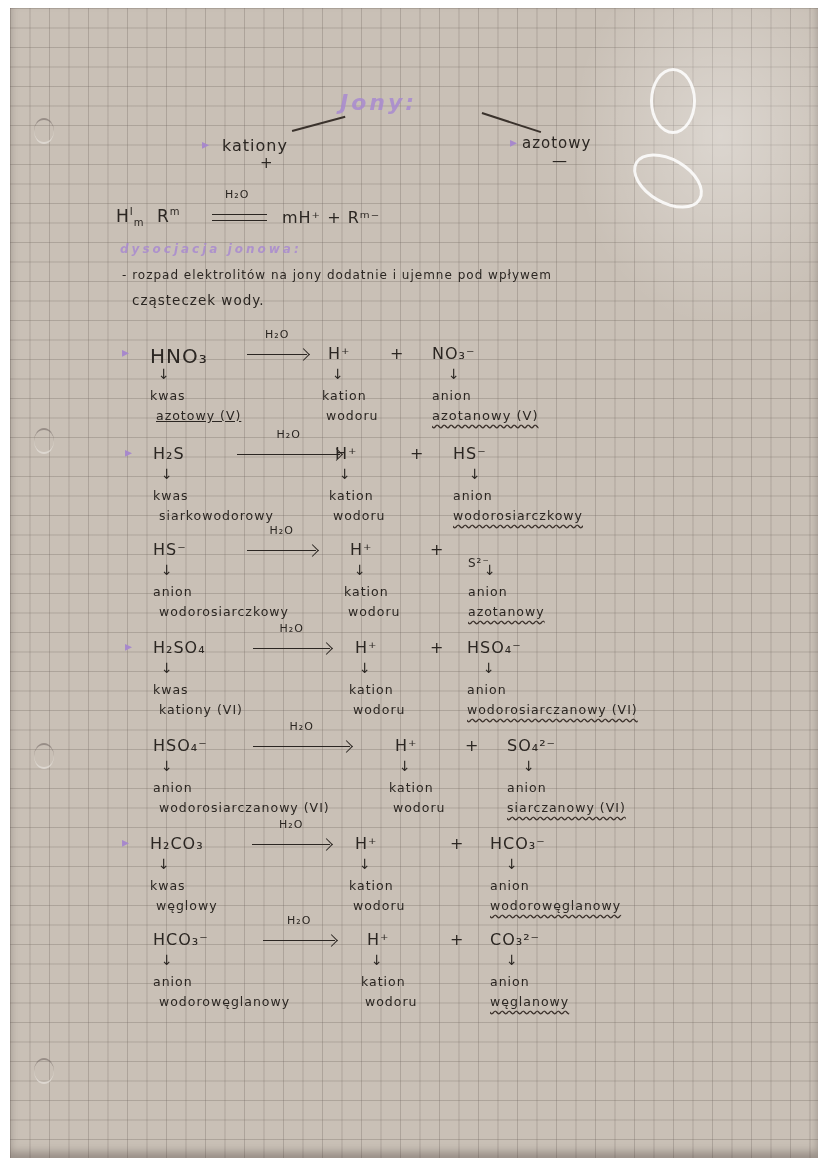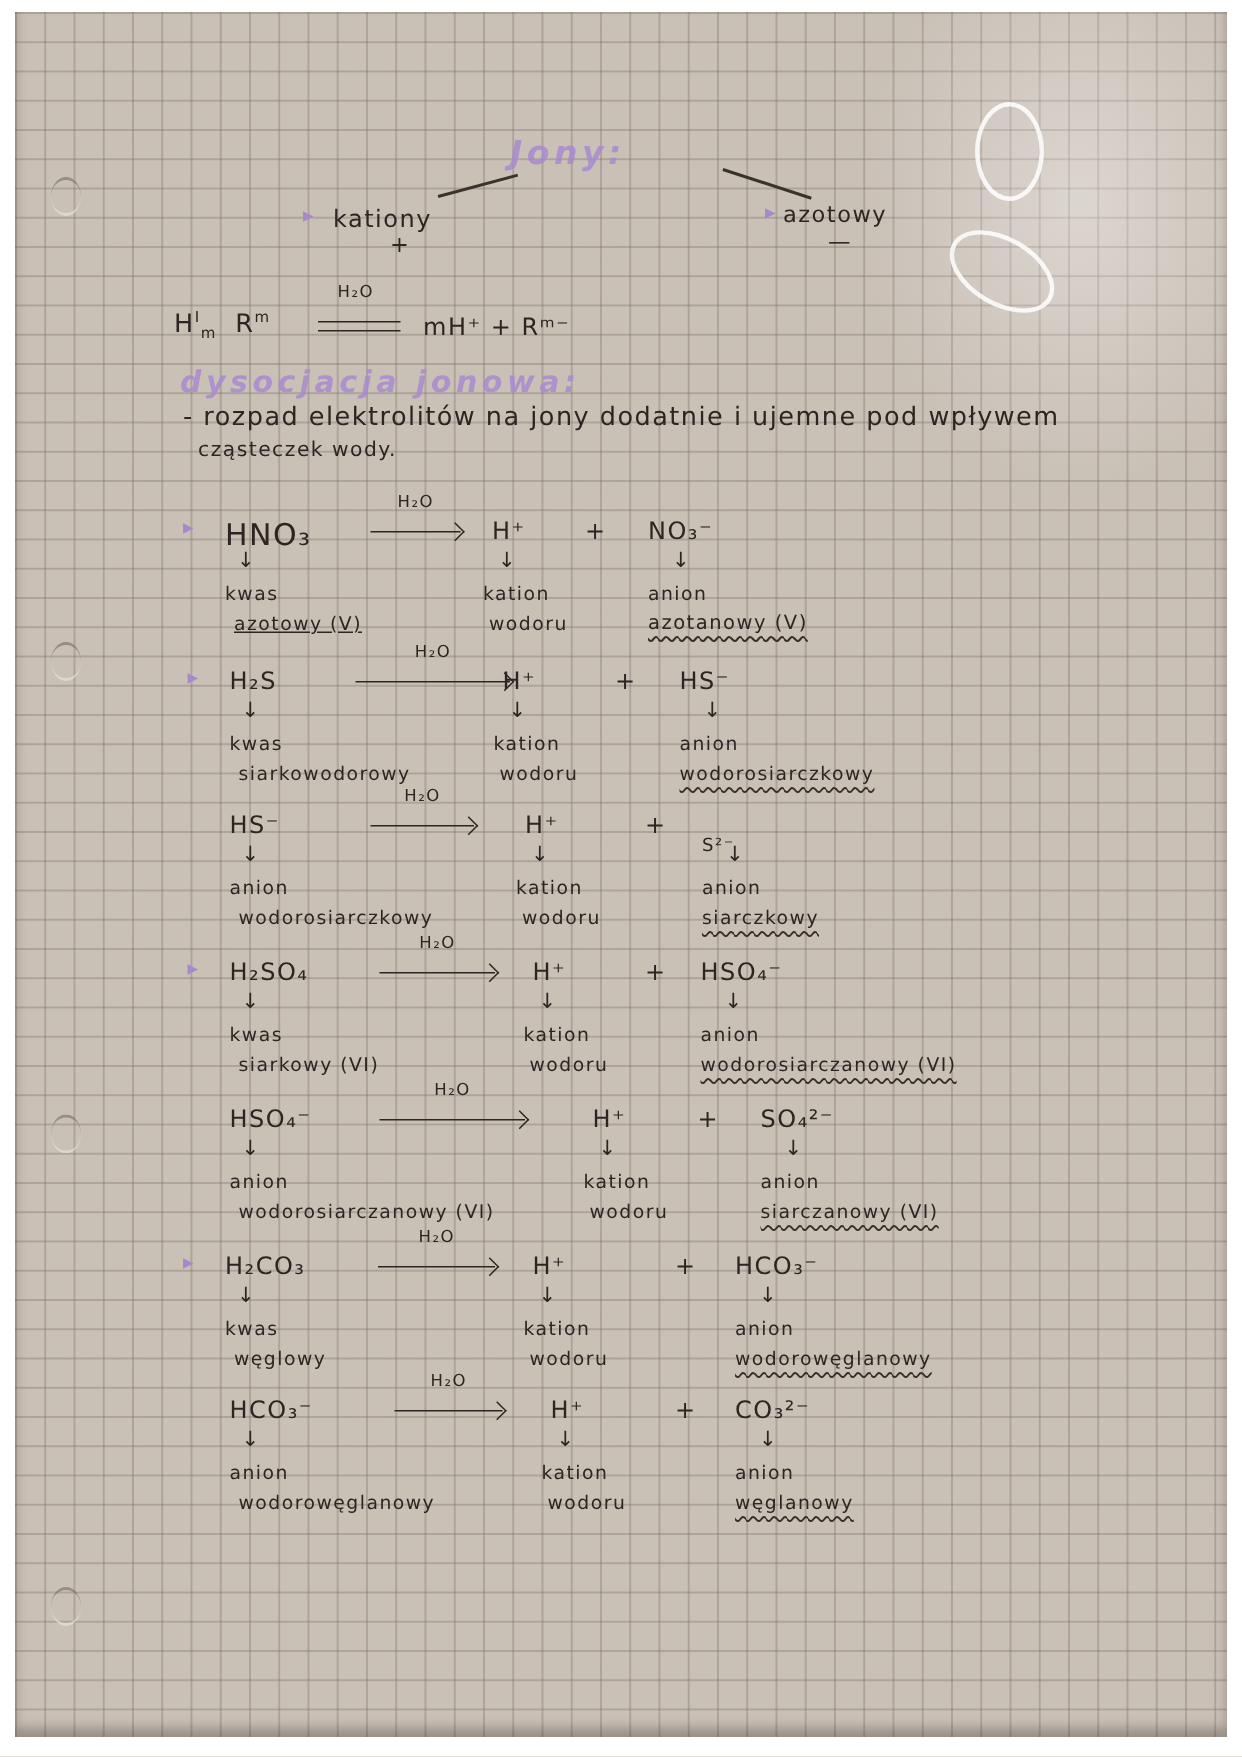--- a/index.html
+++ b/index.html
@@ -72,22 +72,22 @@
     <span>H</span><sup>I</sup><sub>m</sub>
     <span style="margin-left:6px;">R</span><sup>m</sup>
   </div>
   <div class="t" style="left:215px;top:180px;font-size:11px;">H₂O</div>
   <div style="position:absolute;left:202px;top:204px;width:55px;height:12px;">
     <div style="position:absolute;top:2px;left:0;width:55px;border-top:1.6px solid #2b2622;"></div>
     <div style="position:absolute;top:8px;left:0;width:55px;border-top:1.6px solid #2b2622;"></div>
   </div>
   <div class="t" style="left:272px;top:200px;font-size:16px;">mH⁺ + Rᵐ⁻</div>
 
-  <div class="t purple-hl" style="left:110px;top:234px;font-size:20px;text-align:center;">dysocjacja jonowa:</div>
-  <div class="t" style="left:112px;top:260px;font-size:17px;">- rozpad elektrolitów na jony dodatnie i ujemne pod wpływem</div>
+  <div class="t purple-hl" style="left:110px;top:234px;font-size:12px;text-align:center;">dysocjacja jonowa:</div>
+  <div class="t" style="left:112px;top:260px;font-size:12px;">- rozpad elektrolitów na jony dodatnie i ujemne pod wpływem</div>
   <div class="t" style="left:122px;top:284px;font-size:13.5px;">cząsteczek wody.</div>
 
   <div id="reactions">
       <div>
         <div class="bullet" style="left:112px;top:336px;">▸</div>
         <div class="t" style="left:140px;top:336px;font-size:20px;">HNO₃</div>
         <div class="t" style="left:255px;top:320px;font-size:11px;">H₂O</div>
         <div class="arrow-line" style="left:237px;top:346px;width:60px;"></div>
         <div class="t" style="left:318px;top:336px;font-size:16px;">H⁺</div>
         <div class="t" style="left:380px;top:336px;font-size:16px;">+</div>
@@ -128,35 +128,35 @@
         <div class="t" style="left:420px;top:532px;font-size:16px;">+</div>
         <div class="t" style="left:458px;top:548px;font-size:12px;">S²⁻</div>
         <div class="down" style="left:151px;top:554px;">↓</div>
         <div class="down" style="left:344px;top:554px;">↓</div>
         <div class="down" style="left:474px;top:554px;">↓</div>
         <div class="t" style="left:143px;top:576px;font-size:12.5px;">anion</div>
         <div class="t" style="left:149px;top:596px;font-size:12.5px;">wodorosiarczkowy</div>
         <div class="t" style="left:334px;top:576px;font-size:12.5px;">kation</div>
         <div class="t" style="left:338px;top:596px;font-size:12.5px;">wodoru</div>
         <div class="t" style="left:458px;top:576px;font-size:12.5px;">anion</div>
-        <div class="t wavy" style="left:458px;top:596px;font-size:12.5px;">siarczkowy</div>
+        <div class="t wavy" style="left:458px;top:596px;font-size:12.5px;">azotanowy</div>
       </div>
       <div>
         <div class="bullet" style="left:115px;top:630px;">▸</div>
         <div class="t" style="left:143px;top:630px;font-size:16px;">H₂SO₄</div>
         <div class="t" style="left:269.5px;top:614px;font-size:11px;">H₂O</div>
         <div class="arrow-line" style="left:243px;top:640px;width:77px;"></div>
         <div class="t" style="left:345px;top:630px;font-size:16px;">H⁺</div>
         <div class="t" style="left:420px;top:630px;font-size:16px;">+</div>
         <div class="t" style="left:457px;top:630px;font-size:16px;">HSO₄⁻</div>
         <div class="down" style="left:151px;top:652px;">↓</div>
         <div class="down" style="left:349px;top:652px;">↓</div>
         <div class="down" style="left:473px;top:652px;">↓</div>
         <div class="t" style="left:143px;top:674px;font-size:12.5px;">kwas</div>
-        <div class="t" style="left:149px;top:694px;font-size:12.5px;">siarkowy (VI)</div>
+        <div class="t" style="left:149px;top:694px;font-size:12.5px;">kationy (VI)</div>
         <div class="t" style="left:339px;top:674px;font-size:12.5px;">kation</div>
         <div class="t" style="left:343px;top:694px;font-size:12.5px;">wodoru</div>
         <div class="t" style="left:457px;top:674px;font-size:12.5px;">anion</div>
         <div class="t wavy" style="left:457px;top:694px;font-size:12.5px;">wodorosiarczanowy (VI)</div>
       </div>
       <div>
         <div class="t" style="left:143px;top:728px;font-size:16px;">HSO₄⁻</div>
         <div class="t" style="left:279.5px;top:712px;font-size:11px;">H₂O</div>
         <div class="arrow-line" style="left:243px;top:738px;width:97px;"></div>
         <div class="t" style="left:385px;top:728px;font-size:16px;">H⁺</div>

